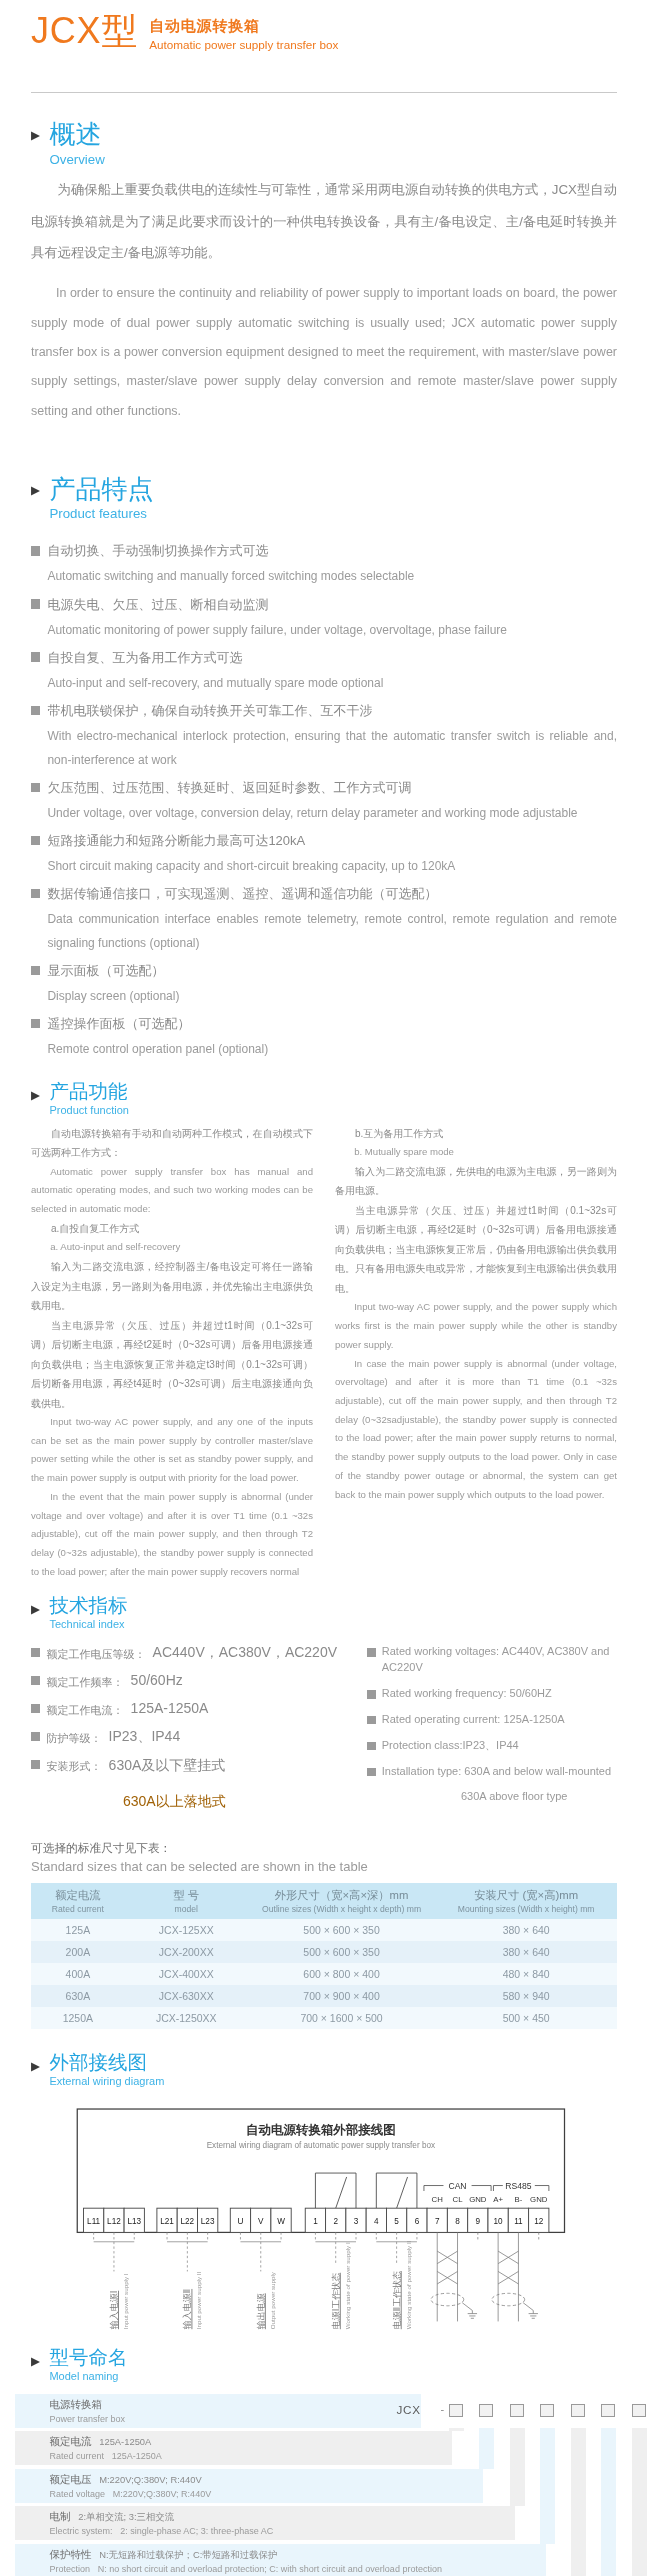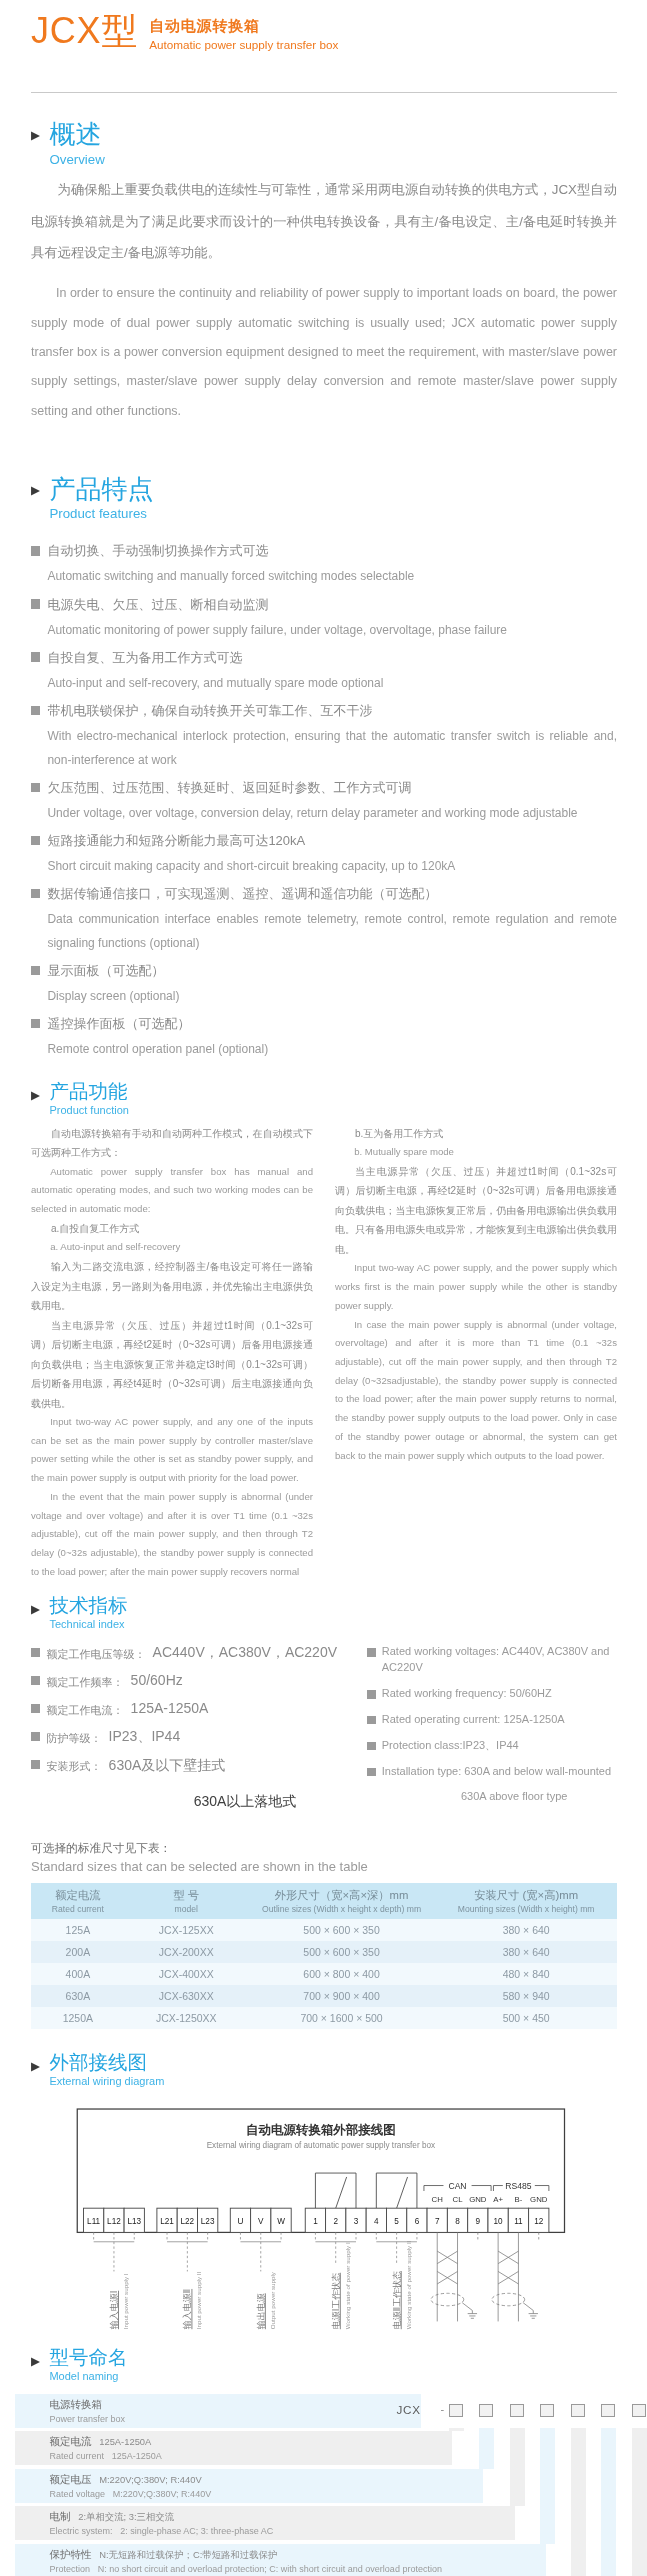--- a/index.html
+++ b/index.html
@@ -43,21 +43,21 @@
   .noind{text-indent:0;}
   
   .tech{margin-top:14px;}
   .tech-cols{display:flex;margin-top:14px;}
   .tech-l{width:336px;}
   .tech-r{flex:1;}
   .ti{display:flex;align-items:flex-start;gap:7px;margin-bottom:10px;}
   .sq2{width:8.6px;height:8.6px;background:#9a9a9a;flex:0 0 8.6px;margin-top:3.9px;}
   .ti .lab{color:#8a8a8a;font-size:11px;line-height:1.5;padding-top:1.6px;}
   .ti .val{color:#8a8a8a;font-size:14px;line-height:1.2;}
-  .ti-extra-zh{color:#404040;font-size:14px;margin:18px 0 10px 92px;text-align:center;}
+  .ti-extra-zh{color:#a16207;font-size:14px;margin:18px 0 10px 92px;}
   .ti-en{display:flex;align-items:flex-start;gap:6.2px;margin-bottom:10px;color:#9b9b9b;font-size:11px;line-height:1.45;}
   .ti-extra-en{color:#9b9b9b;font-size:11px;margin:0 0 10px 94px;}
   
   .note-zh{color:#6f6f6f;font-size:11.7px;margin-top:20px;}
   .note-en{color:#9b9b9b;font-size:13px;margin-top:3.1px;}
   table.sizes{width:100%;border-collapse:collapse;margin-top:9.4px;}
   table.sizes th{background:#c9e7f5;font-weight:normal;padding:4.7px 3.1px;}
   table.sizes th .hz{color:#76памG;}
   .hz{color:#768b97;font-size:11.3px;}
   .he{color:#7f94a0;font-size:8.6px;margin-top:1.6px;}
@@ -202,20 +202,21 @@
         <p class="fn-zh">a.自投自复工作方式</p>
         <p class="fn-en">a. Auto-input and self-recovery</p>
         <p class="fn-zh">输入为二路交流电源，经控制器主/备电设定可将任一路输入设定为主电源，另一路则为备用电源，并优先输出主电源供负载用电。</p>
         <p class="fn-zh">当主电源异常（欠压、过压）并超过t1时间（0.1~32s可调）后切断主电源，再经t2延时（0~32s可调）后备用电源接通向负载供电；当主电源恢复正常并稳定t3时间（0.1~32s可调）后切断备用电源，再经t4延时（0~32s可调）后主电源接通向负载供电。</p>
         <p class="fn-en">Input two-way AC power supply, and any one of the inputs can be set as the main power supply by controller master/slave power setting while the other is set as standby power supply, and the main power supply is output with priority for the load power.</p>
         <p class="fn-en">In the event that the main power supply is abnormal (under voltage and over voltage) and after it is over T1 time (0.1 ~32s adjustable), cut off the main power supply, and then through T2 delay (0~32s adjustable), the standby power supply is connected to the load power; after the main power supply recovers normal</p>
       </div>
       <div class="col">
         <p class="fn-zh">b.互为备用工作方式</p>
         <p class="fn-en">b. Mutually spare mode</p>
+        <p class="fn-zh">输入为二路交流电源，先供电的电源为主电源，另一路则为备用电源。</p>
         <p class="fn-zh">当主电源异常（欠压、过压）并超过t1时间（0.1~32s可调）后切断主电源，再经t2延时（0~32s可调）后备用电源接通向负载供电；当主电源恢复正常后，仍由备用电源输出供负载用电。只有备用电源失电或异常，才能恢复到主电源输出供负载用电。</p>
         <p class="fn-en">Input two-way AC power supply, and the power supply which works first is the main power supply while the other is standby power supply.</p>
         <p class="fn-en">In case the main power supply is abnormal (under voltage, overvoltage) and after it is more than T1 time (0.1 ~32s adjustable), cut off the main power supply, and then through T2 delay (0~32sadjustable), the standby power supply is connected to the load power; after the main power supply returns to normal, the standby power supply outputs to the load power. Only in case of the standby power outage or abnormal, the system can get back to the main power supply which outputs to the load power.</p>
       </div>
     </div>
   </div>
 
   <div class="tech">
     <div class="sec-head sec-sm">
       <span class="tri">▶</span>

